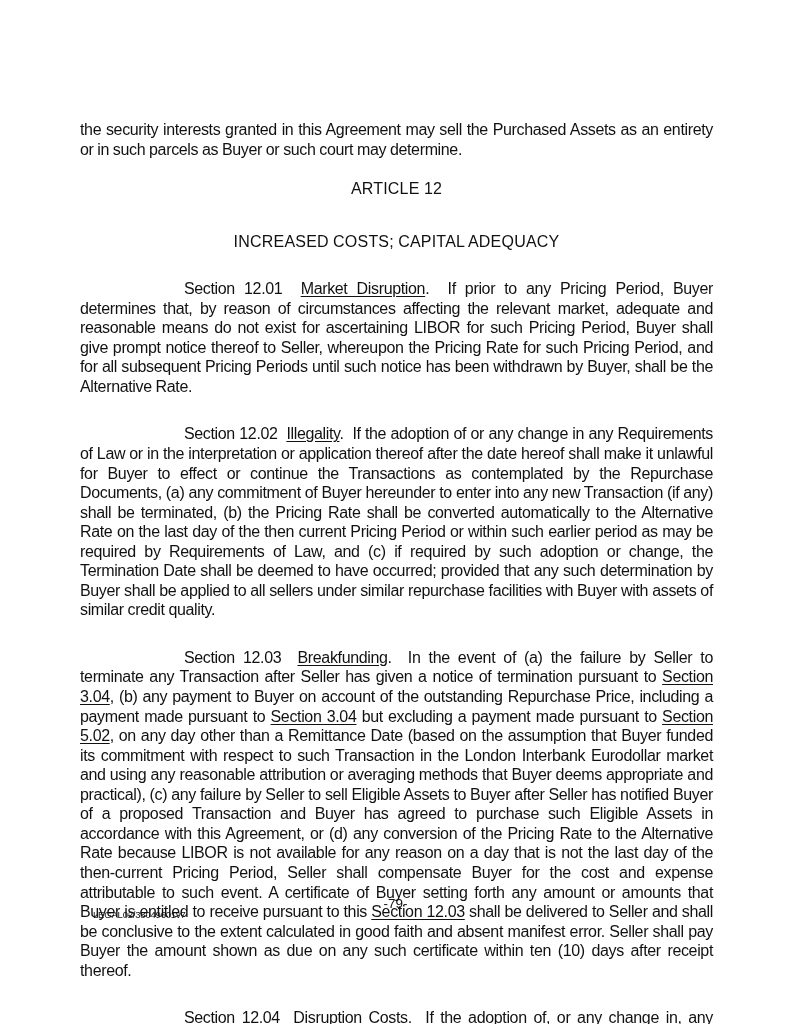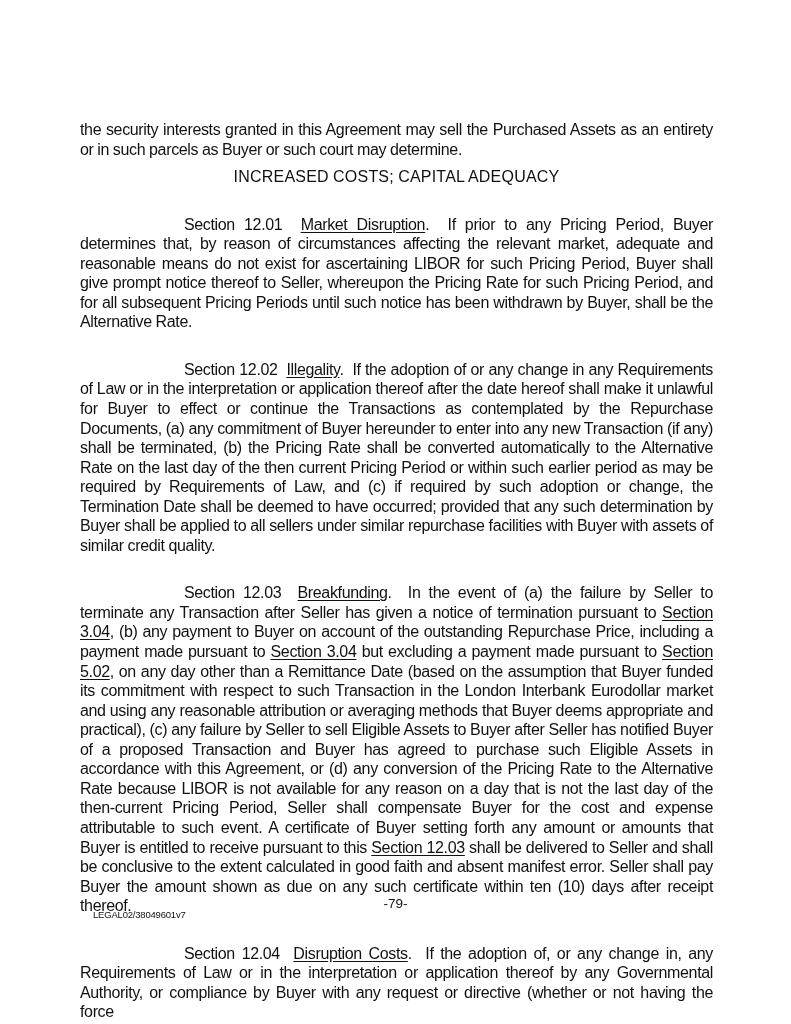--- a/index.html
+++ b/index.html
@@ -8,38 +8,39 @@
       position: absolute; left: 80px; top: 120px; width: 633px;
       font-family: "Liberation Sans", sans-serif;
       font-size: 16px; line-height: 19.55px; color: #111111;
       letter-spacing: -0.35px; word-spacing: -0.3px;
     }
     .p { margin: 0; text-align: justify; }
     .indent { text-indent: 104px; }
     .gap { margin-top: 28px; }
     .center { text-align: center; letter-spacing: 0.2px; }
     .article { margin-top: 20px; }
-    .title { margin-top: 8px; }
+    .title { margin-top: 33px; }
     u { text-decoration: underline; text-underline-offset: 2px; }
     .footer-page {
       position: absolute; left: 0; width: 791px; top: 896px; text-align: center;
       font-family: "Liberation Sans", sans-serif; font-size: 13.5px; color: #111;
     }
     .footer-id {
       position: absolute; left: 93px; top: 909px;
       font-family: "Liberation Sans", sans-serif; font-size: 9.5px; color: #111;
       letter-spacing: -0.2px;
     }
   </style>
 </head>
 <body>
 
 <div class="page">
   <p class="p">the security interests granted in this Agreement may sell the Purchased Assets as an entirety or in such parcels as Buyer or such court may determine.</p>
 
+  <p class="p center article gap">ARTICLE 12</p>
   <p class="p center title">INCREASED COSTS; CAPITAL ADEQUACY</p>
 
   <div id="sections">
       <p class="p indent gap"><span>Section 12.01</span>&nbsp; <u>Market Disruption</u>.&nbsp; <span>If prior to any Pricing Period, Buyer determines that, by reason of circumstances affecting the relevant market, adequate and reasonable means do not exist for ascertaining LIBOR for such Pricing Period, Buyer shall give prompt notice thereof to Seller, whereupon the Pricing Rate for such Pricing Period, and for all subsequent Pricing Periods until such notice has been withdrawn by Buyer, shall be the Alternative Rate.</span></p>
       <p class="p indent gap"><span>Section 12.02</span>&nbsp; <u>Illegality</u>.&nbsp; <span>If the adoption of or any change in any Requirements of Law or in the interpretation or application thereof after the date hereof shall make it unlawful for Buyer to effect or continue the Transactions as contemplated by the Repurchase Documents, (a) any commitment of Buyer hereunder to enter into any new Transaction (if any) shall be terminated, (b) the Pricing Rate shall be converted automatically to the Alternative Rate on the last day of the then current Pricing Period or within such earlier period as may be required by Requirements of Law, and (c) if required by such adoption or change, the Termination Date shall be deemed to have occurred; provided that any such determination by Buyer shall be applied to all sellers under similar repurchase facilities with Buyer with assets of similar credit quality.</span></p>
       <p class="p indent gap"><span>Section 12.03</span>&nbsp; <u>Breakfunding</u>.&nbsp; <span>In the event of (a) the failure by Seller to terminate any Transaction after Seller has given a notice of termination pursuant to </span><u>Section 3.04</u><span>, (b) any payment to Buyer on account of the outstanding Repurchase Price, including a payment made pursuant to </span><u>Section 3.04</u><span> but excluding a payment made pursuant to </span><u>Section 5.02</u><span>, on any day other than a Remittance Date (based on the assumption that Buyer funded its commitment with respect to such Transaction in the London Interbank Eurodollar market and using any reasonable attribution or averaging methods that Buyer deems appropriate and practical), (c) any failure by Seller to sell Eligible Assets to Buyer after Seller has notified Buyer of a proposed Transaction and Buyer has agreed to purchase such Eligible Assets in accordance with this Agreement, or (d) any conversion of the Pricing Rate to the Alternative Rate because LIBOR is not available for any reason on a day that is not the last day of the then-current Pricing Period, Seller shall compensate Buyer for the cost and expense attributable to such event.  A certificate of Buyer setting forth any amount or amounts that Buyer is entitled to receive pursuant to this </span><u>Section 12.03</u><span> shall be delivered to Seller and shall be conclusive to the extent calculated in good faith and absent manifest error.  Seller shall pay Buyer the amount shown as due on any such certificate within ten (10) days after receipt thereof.</span></p>
       <p class="p indent gap"><span>Section 12.04</span>&nbsp; <u>Disruption Costs</u>.&nbsp; <span>If the adoption of, or any change in, any Requirements of Law or in the interpretation or application thereof by any Governmental Authority, or compliance by Buyer with any request or directive (whether or not having the force</span></p>
     </div>
 </div>
 

